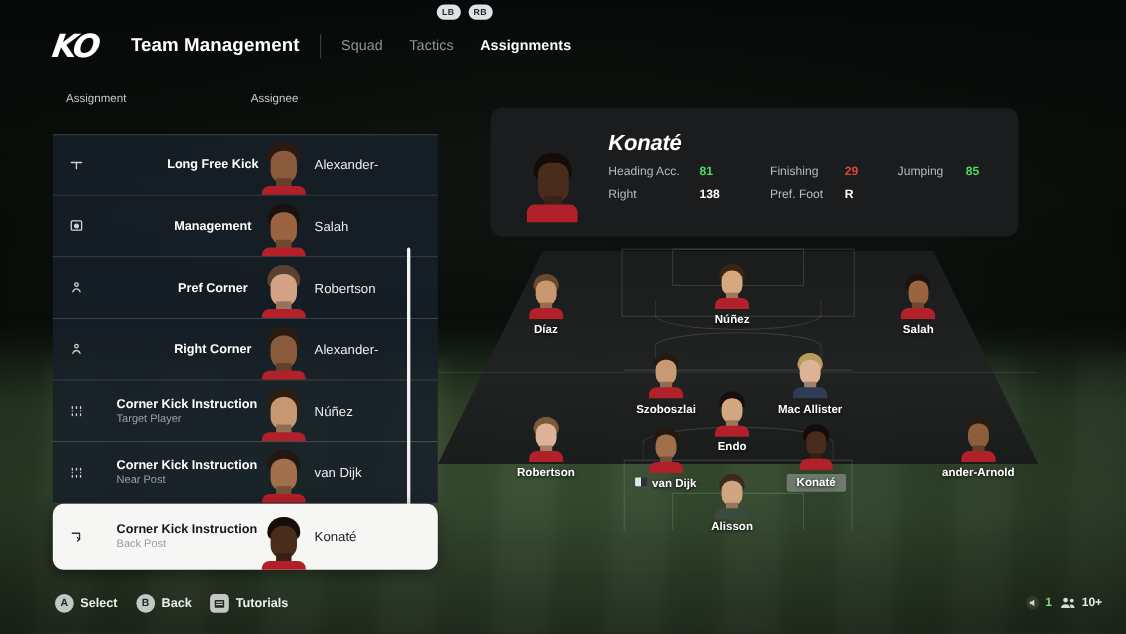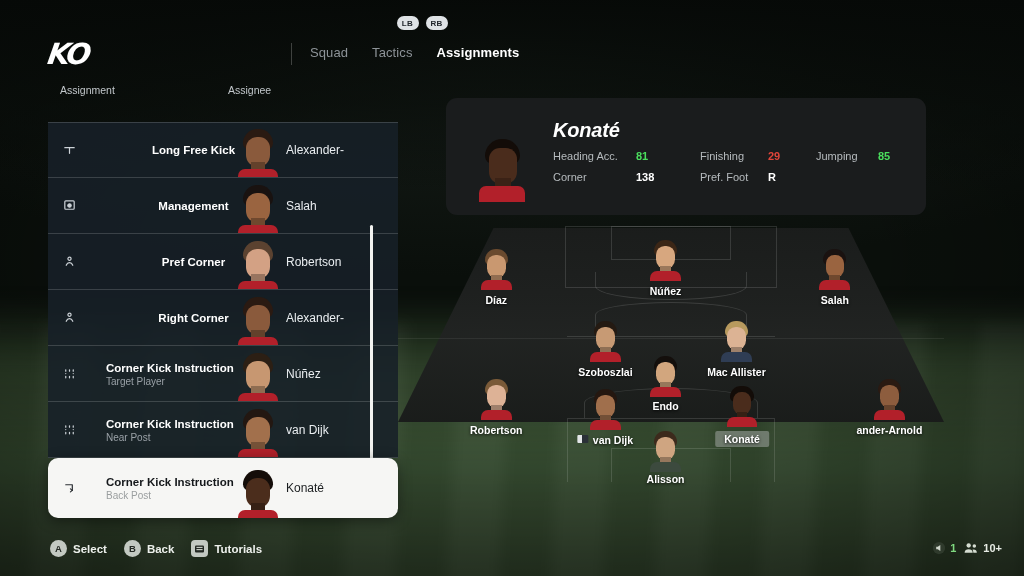--- a/index.html
+++ b/index.html
@@ -40,21 +40,21 @@
     position: absolute; inset: 0;
     background: radial-gradient(ellipse 85% 70% at 50% 45%, rgba(0,0,0,0) 40%, rgba(0,0,0,0.55) 100%);
   }
   .bg-topfade {
     position: absolute; left:0; right:0; top:0; height: 190px;
     background: linear-gradient(180deg, rgba(6,9,7,0.96) 0%, rgba(8,12,9,0.72) 55%, rgba(8,12,9,0) 100%);
   }
 
   
   .topbar {
-    position: absolute; left: 0; top: 12px; width: 844px; height: 72px;
+    position: absolute; left: 0; top: 0; width: 844px; height: 72px;
     display: flex; align-items: center; padding-left: 42px;
   }
   .bumper-row {
     position: absolute; left: 0; right: 0; top: 4px;
     display: flex; justify-content: center; gap: 7px;
   }
   .bumper {
     width: 22px; height: 14px; border-radius: 7px;
     background: #dfe3e6;
     color: #20262b; font-size: 8px; font-weight: bold;
@@ -299,20 +299,21 @@
   <div class="bg-grass-stripes"></div>
   <div class="bg-vignette"></div>
   <div class="bg-topfade"></div>
 
   <div class="topbar">
     <div class="bumper-row" id="bumper-row">
         <div class="bumper">LB</div>
         <div class="bumper">RB</div>
       </div>
     <div class="logo">KO</div>
+    <div class="title">Team Management</div>
     <div class="tab-divider"></div>
     <div class="tabs" id="tabs">
         <div class="tab">Squad</div>
         <div class="tab">Tactics</div>
         <div class="tab active">Assignments</div>
       </div>
   </div>
 
   <div class="list-wrap">
     <div class="list-head">
@@ -483,21 +484,21 @@
     </div>
   </div>
   <div class="pname">Konaté</div>
   <div class="stats" id="stats">
       <div class="stat-row">
         <div class="stat" style="left: 0px;"><span class="lbl">Heading Acc.</span><span class="val green" style="position: absolute; left: 83px; top: 0px;">81</span></div>
         <div class="stat" style="left: 147px;"><span class="lbl">Finishing</span><span class="val red" style="position: absolute; left: 68px; top: 0px;">29</span></div>
         <div class="stat" style="left: 263px;"><span class="lbl">Jumping</span><span class="val green" style="position: absolute; left: 62px; top: 0px;">85</span></div>
       </div>
       <div class="stat-row">
-        <div class="stat" style="left: 0px;"><span class="lbl">Corner</span><span class="val white" style="position: absolute; left: 83px; top: 0px;">138</span></div>
+        <div class="stat" style="left: 0px;"><span class="lbl">Right</span><span class="val white" style="position: absolute; left: 83px; top: 0px;">138</span></div>
         <div class="stat" style="left: 147px;"><span class="lbl">Pref. Foot</span><span class="val white" style="position: absolute; left: 68px; top: 0px;">R</span></div>
       </div>
     </div>
 
   <div class="pitch-wrap">
     <div class="pitch"></div>
     <div class="pitch-lines">
       <div class="pl" style="left:39%;top:-2px;width:22%;height:34px;"></div>
       <div class="pl" style="left:30.5%;top:-2px;width:39%;height:62px;"></div>
       <div class="pl" style="left:31%;top:108px;width:38%;height:0;border-width:1px 0 0 0;"></div>

